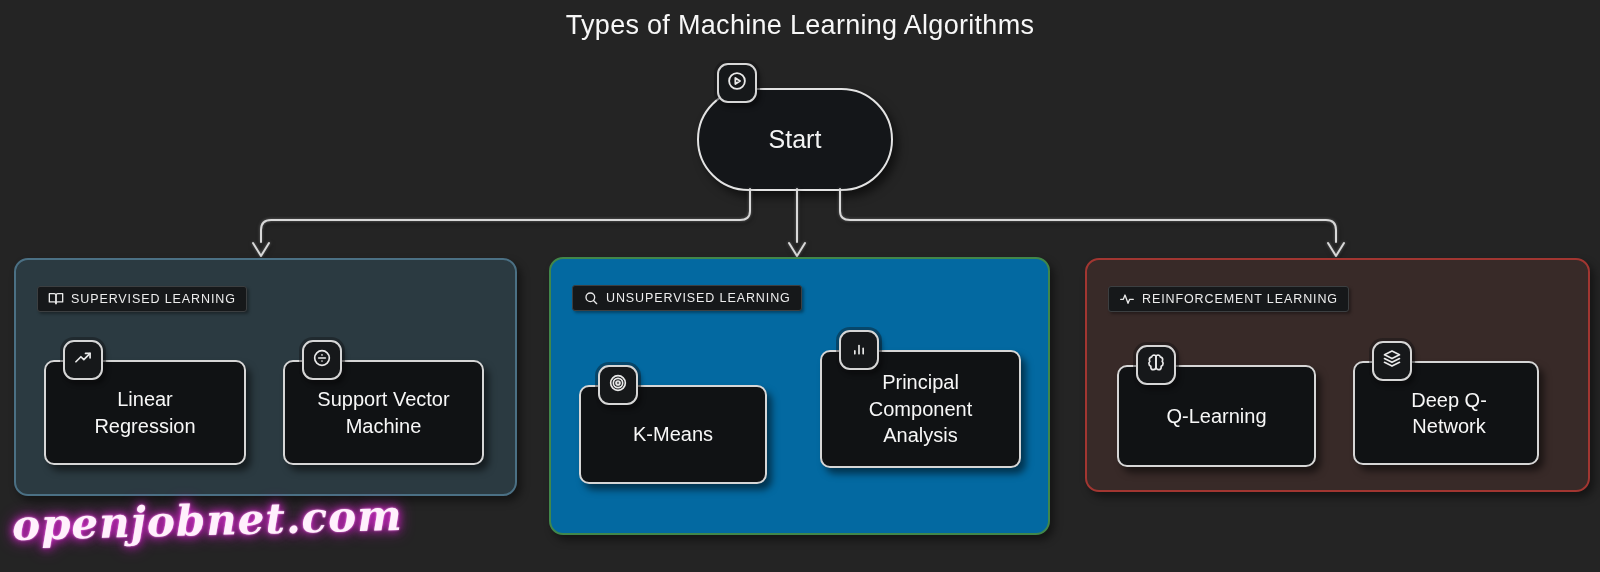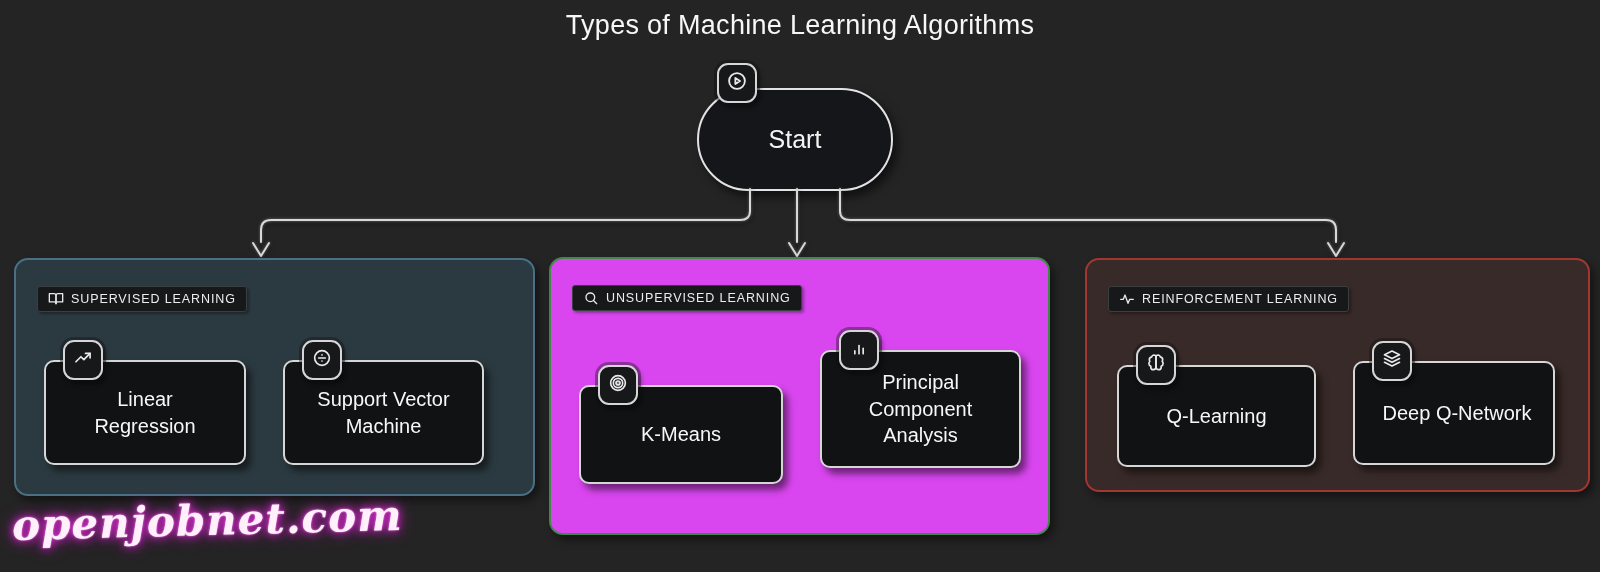--- a/index.html
+++ b/index.html
@@ -26,44 +26,44 @@
     display:flex;align-items:center;justify-content:center;
     box-shadow:0 0 0 3px rgba(15,16,18,.38),3px 4px 5px rgba(0,0,0,.45);
   }
   .start-node .badge{left:18px;top:-27px;}
   
   svg.connectors{position:absolute;left:0;top:0;pointer-events:none;
     filter:drop-shadow(0 0 1.5px rgba(255,255,255,.35)) drop-shadow(1px 2px 2px rgba(0,0,0,.5));}
   svg.connectors path{stroke:#d8d8d8;stroke-width:2;fill:none;stroke-linecap:round;stroke-linejoin:round;}
   
   .group{position:absolute;border-radius:14px;border:2px solid;box-shadow:4px 5px 9px rgba(0,0,0,.45);}
-  .group-supervised{left:14px;top:258px;width:499px;height:234px;background:#2b3a41;border-color:#4b7084;padding-left:18px;}
-  .group-unsupervised{left:549px;top:257px;width:497px;height:274px;background:#d946ef;border-color:#41874a;}
+  .group-supervised{left:14px;top:258px;width:499px;height:234px;background:#2b3a41;border-color:#4b7084;}
+  .group-unsupervised{left:549px;top:257px;width:497px;height:274px;background:#0369a1;border-color:#41874a;}
   .group-reinforcement{left:1085px;top:258px;width:501px;height:230px;background:#382a28;border-color:#a23631;}
   .group-chip{
     position:absolute;left:21px;top:26px;height:24px;display:flex;align-items:center;gap:7px;
     padding:0 10px;background:#16181a;border:1px solid #3c3f41;border-radius:3px;
     box-shadow:2px 2px 3px rgba(0,0,0,.35);
   }
   .group-chip .chip-label{font-size:12.5px;letter-spacing:.9px;color:#ededed;white-space:nowrap;}
   .chip-icon svg{display:block;}
   
   .card{
     position:absolute;background:#101214;border:2px solid #d6d6d6;border-radius:10px;
     display:flex;align-items:center;justify-content:center;text-align:center;
     box-shadow:5px 6px 7px rgba(0,0,0,.5);padding:6px 14px;box-sizing:border-box;
   }
   .card .card-label{font-size:20px;line-height:1.32;color:#f7f7f7;max-width:152px;}
   .card .badge{left:17px;top:-22px;}
   .g-sup .card-1{left:28px;top:100px;width:202px;height:105px;}
   .g-sup .card-2{left:267px;top:100px;width:201px;height:105px;}
-  .g-uns .card-1{left:28px;top:126px;width:204px;height:99px;}
+  .g-uns .card-1{left:28px;top:126px;width:188px;height:99px;}
   .g-uns .card-2{left:269px;top:91px;width:201px;height:118px;}
   .g-rei .card-1{left:30px;top:105px;width:199px;height:102px;}
-  .g-rei .card-2{left:266px;top:101px;width:202px;height:104px;padding-left:20px;}
+  .g-rei .card-2{left:266px;top:101px;width:186px;height:104px;padding-left:20px;}
   
   .watermark{
     position:absolute;left:12px;top:496px;
     font-family:"DejaVu Serif",serif;font-style:italic;font-weight:bold;
     font-size:42px;letter-spacing:1px;color:#fff0fc;transform:rotate(-1.5deg);
     text-shadow:0 0 2px #ffa7f4,0 0 8px #ea2fe0,0 0 16px #bb17b2,2px 2px 3px rgba(0,0,0,.4);
   }
   
   .ic{stroke:#e9e9e9;stroke-width:2;fill:none;stroke-linecap:round;stroke-linejoin:round;}
   .ic-fill{fill:#e9e9e9;stroke:none;}

